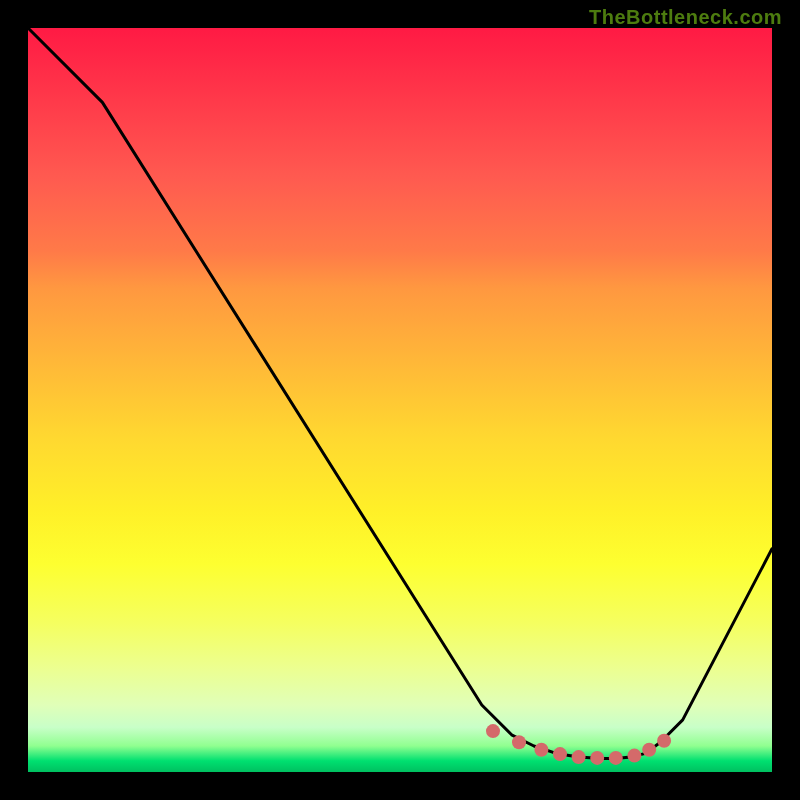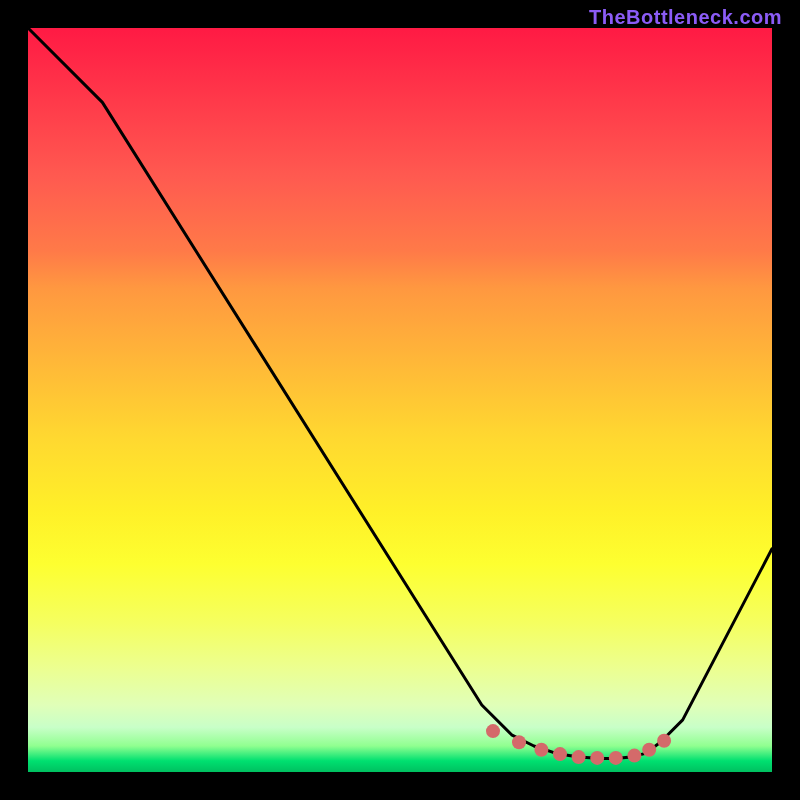--- a/index.html
+++ b/index.html
@@ -34,21 +34,21 @@
       #00e070 98.5%,
       #00c060 100%);
   }
   .attribution {
     position: absolute;
     top: 6px;
     right: 18px;
     font-family: Arial, Helvetica, sans-serif;
     font-size: 20px;
     font-weight: bold;
-    color: #8b5cf6;
+    color: #4d7c0f;
     letter-spacing: 0.5px;
   }
   svg.curve {
     position: absolute;
     left: 0;
     top: 0;
     width: 744px;
     height: 744px;
   }
 </style>

